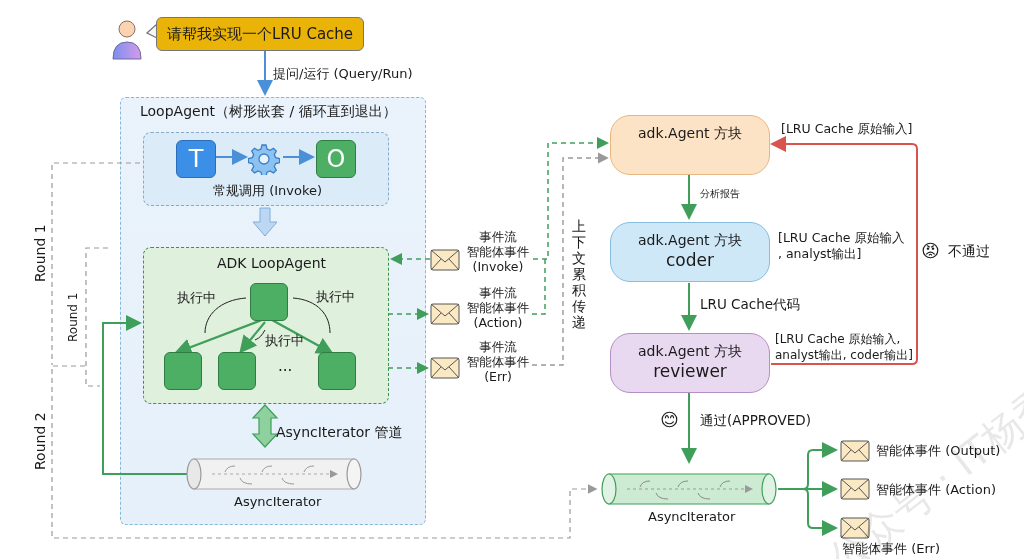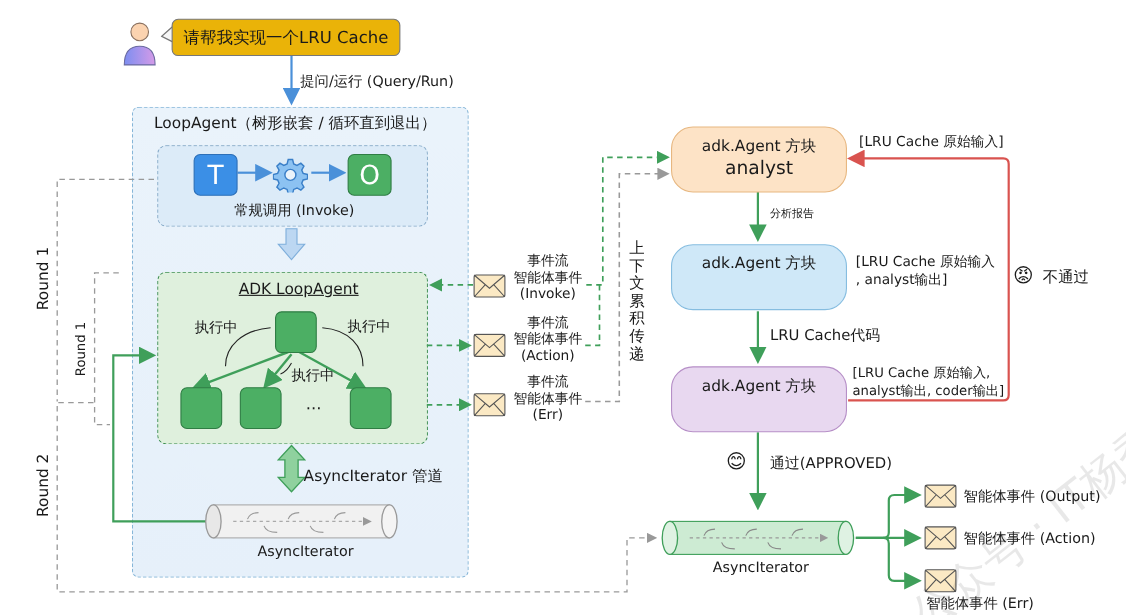--- a/index.html
+++ b/index.html
@@ -123,21 +123,21 @@
 <div class="tile" style="left:176px;top:140px;width:38px;height:36px;line-height:36px;background:#3b8fe6;border:1px solid #2c6fb8;">T</div>
 <div class="abs" style="left:248px;top:143px;width:32px;height:32px;">
   <svg width="32" height="32" viewBox="0 0 32 32">
       <path d="M14,2h4l1,4 3,1.3 3.5,-2 2.8,2.8 -2,3.5 1.3,3 4,1v4l-4,1 -1.3,3 2,3.5 -2.8,2.8 -3.5,-2 -3,1.3 -1,4h-4l-1,-4 -3,-1.3 -3.5,2 -2.8,-2.8 2,-3.5 -1.3,-3 -4,-1v-4l4,-1 1.3,-3 -2,-3.5 2.8,-2.8 3.5,2 3,-1.3z" fill="#8cc2f2" stroke="#3a7fc8" stroke-width="1.3"></path>
       <circle cx="16" cy="16" r="5" fill="#eaf3fb" stroke="#3a7fc8" stroke-width="1.3"></circle>
     </svg>
 </div>
 <div class="tile" style="left:316px;top:140px;width:38px;height:36px;line-height:36px;background:#4caf64;border:1px solid #2f7d44;">O</div>
 <div class="txt" style="left:213px;top:182px;">常规调用 (Invoke)</div>
 
-<div class="txt" style="left:217px;top:255px;font-size:14px;text-decoration:underline;">ADK LoopAgent</div>
+<div class="txt" style="left:217px;top:255px;font-size:14px;">ADK LoopAgent</div>
 <div class="node" style="left:250px;top:283px;"></div>
 <div class="node" style="left:164px;top:352px;"></div>
 <div class="node" style="left:218px;top:352px;"></div>
 <div class="txt" style="left:278px;top:362px;font-size:15px;">···</div>
 <div class="node" style="left:318px;top:352px;"></div>
 <div class="txt" style="left:177px;top:289px;">执行中</div>
 <div class="txt" style="left:316px;top:288px;">执行中</div>
 <div class="txt" style="left:265px;top:332px;">执行中</div>
 
 <div class="txt" style="left:276px;top:424px;font-size:14px;">AsyncIterator 管道</div>
@@ -172,34 +172,35 @@
 <div class="env-lbl" style="left:462px;top:339px;width:72px;">
   <div>事件流</div>
   <div>智能体事件</div>
   <div>(Err)</div>
 </div>
 
 <div class="abs" style="left:572px;top:218px;width:16px;font-size:14px;line-height:16px;word-break:break-all;white-space:normal;">上下文累积传递</div>
 
 <div class="agent" style="left:610px;top:115px;background:#fde3c6;border:1.2px solid #e7b780;">
   <div class="l1">adk.Agent 方块</div>
-  <div class="l2">analyst</div>
 </div>
 <div class="txt" style="left:781px;top:121px;font-size:12.5px;">[LRU Cache 原始输入]</div>
 
 <div class="agent" style="left:610px;top:222px;background:#cfe8f8;border:1.2px solid #86bde0;">
   <div class="l1">adk.Agent 方块</div>
+  <div class="l2">coder</div>
 </div>
 <div class="txt" style="left:778px;top:230px;font-size:12.5px;line-height:16px;">
   <div>[LRU Cache 原始输入</div>
   <div>, analyst输出]</div>
 </div>
 
 <div class="agent" style="left:610px;top:333px;background:#e8d8f0;border:1.2px solid #b68fc7;">
   <div class="l1">adk.Agent 方块</div>
+  <div class="l2">reviewer</div>
 </div>
 <div class="txt" style="left:775px;top:331px;font-size:12px;line-height:16px;">
   <div>[LRU Cache 原始输入,</div>
   <div>analyst输出, coder输出]</div>
 </div>
 
 <div class="txt" style="left:700px;top:187px;font-size:10px;">分析报告</div>
 <div class="txt" style="left:700px;top:296px;font-size:13.5px;">LRU Cache代码</div>
 
 <div class="txt" style="left:921px;top:240px;font-size:18px;">😡</div>

